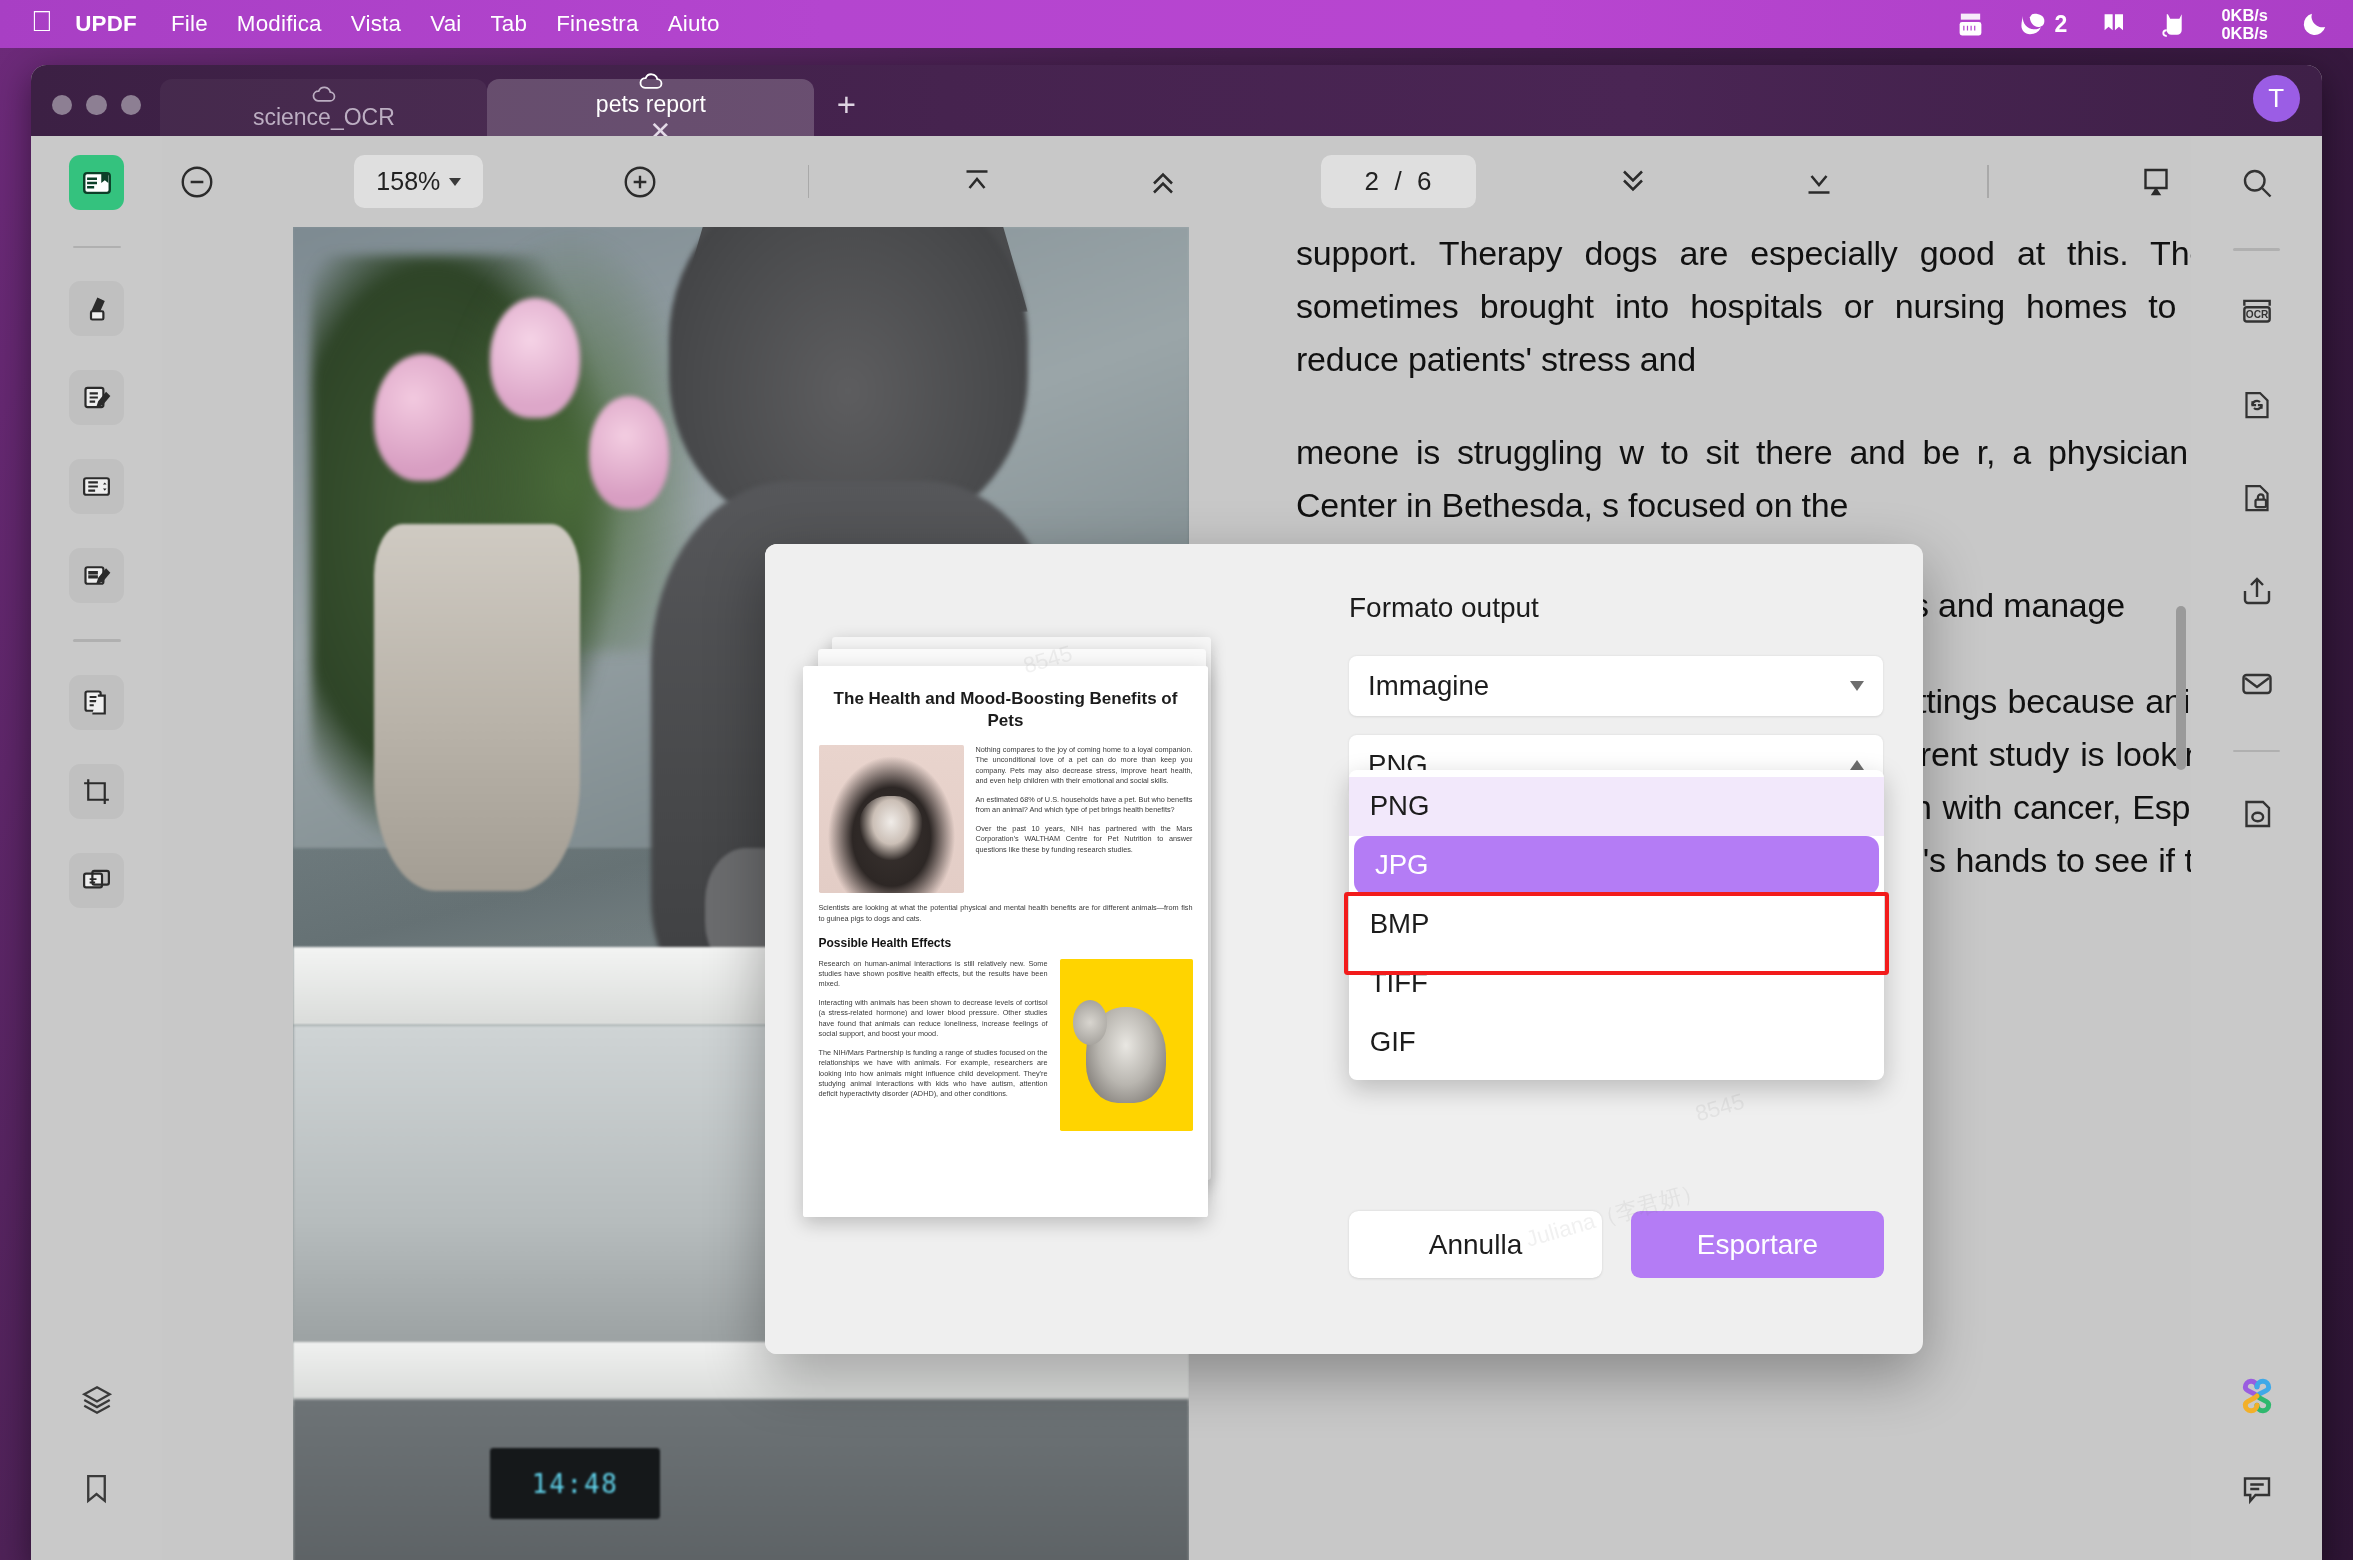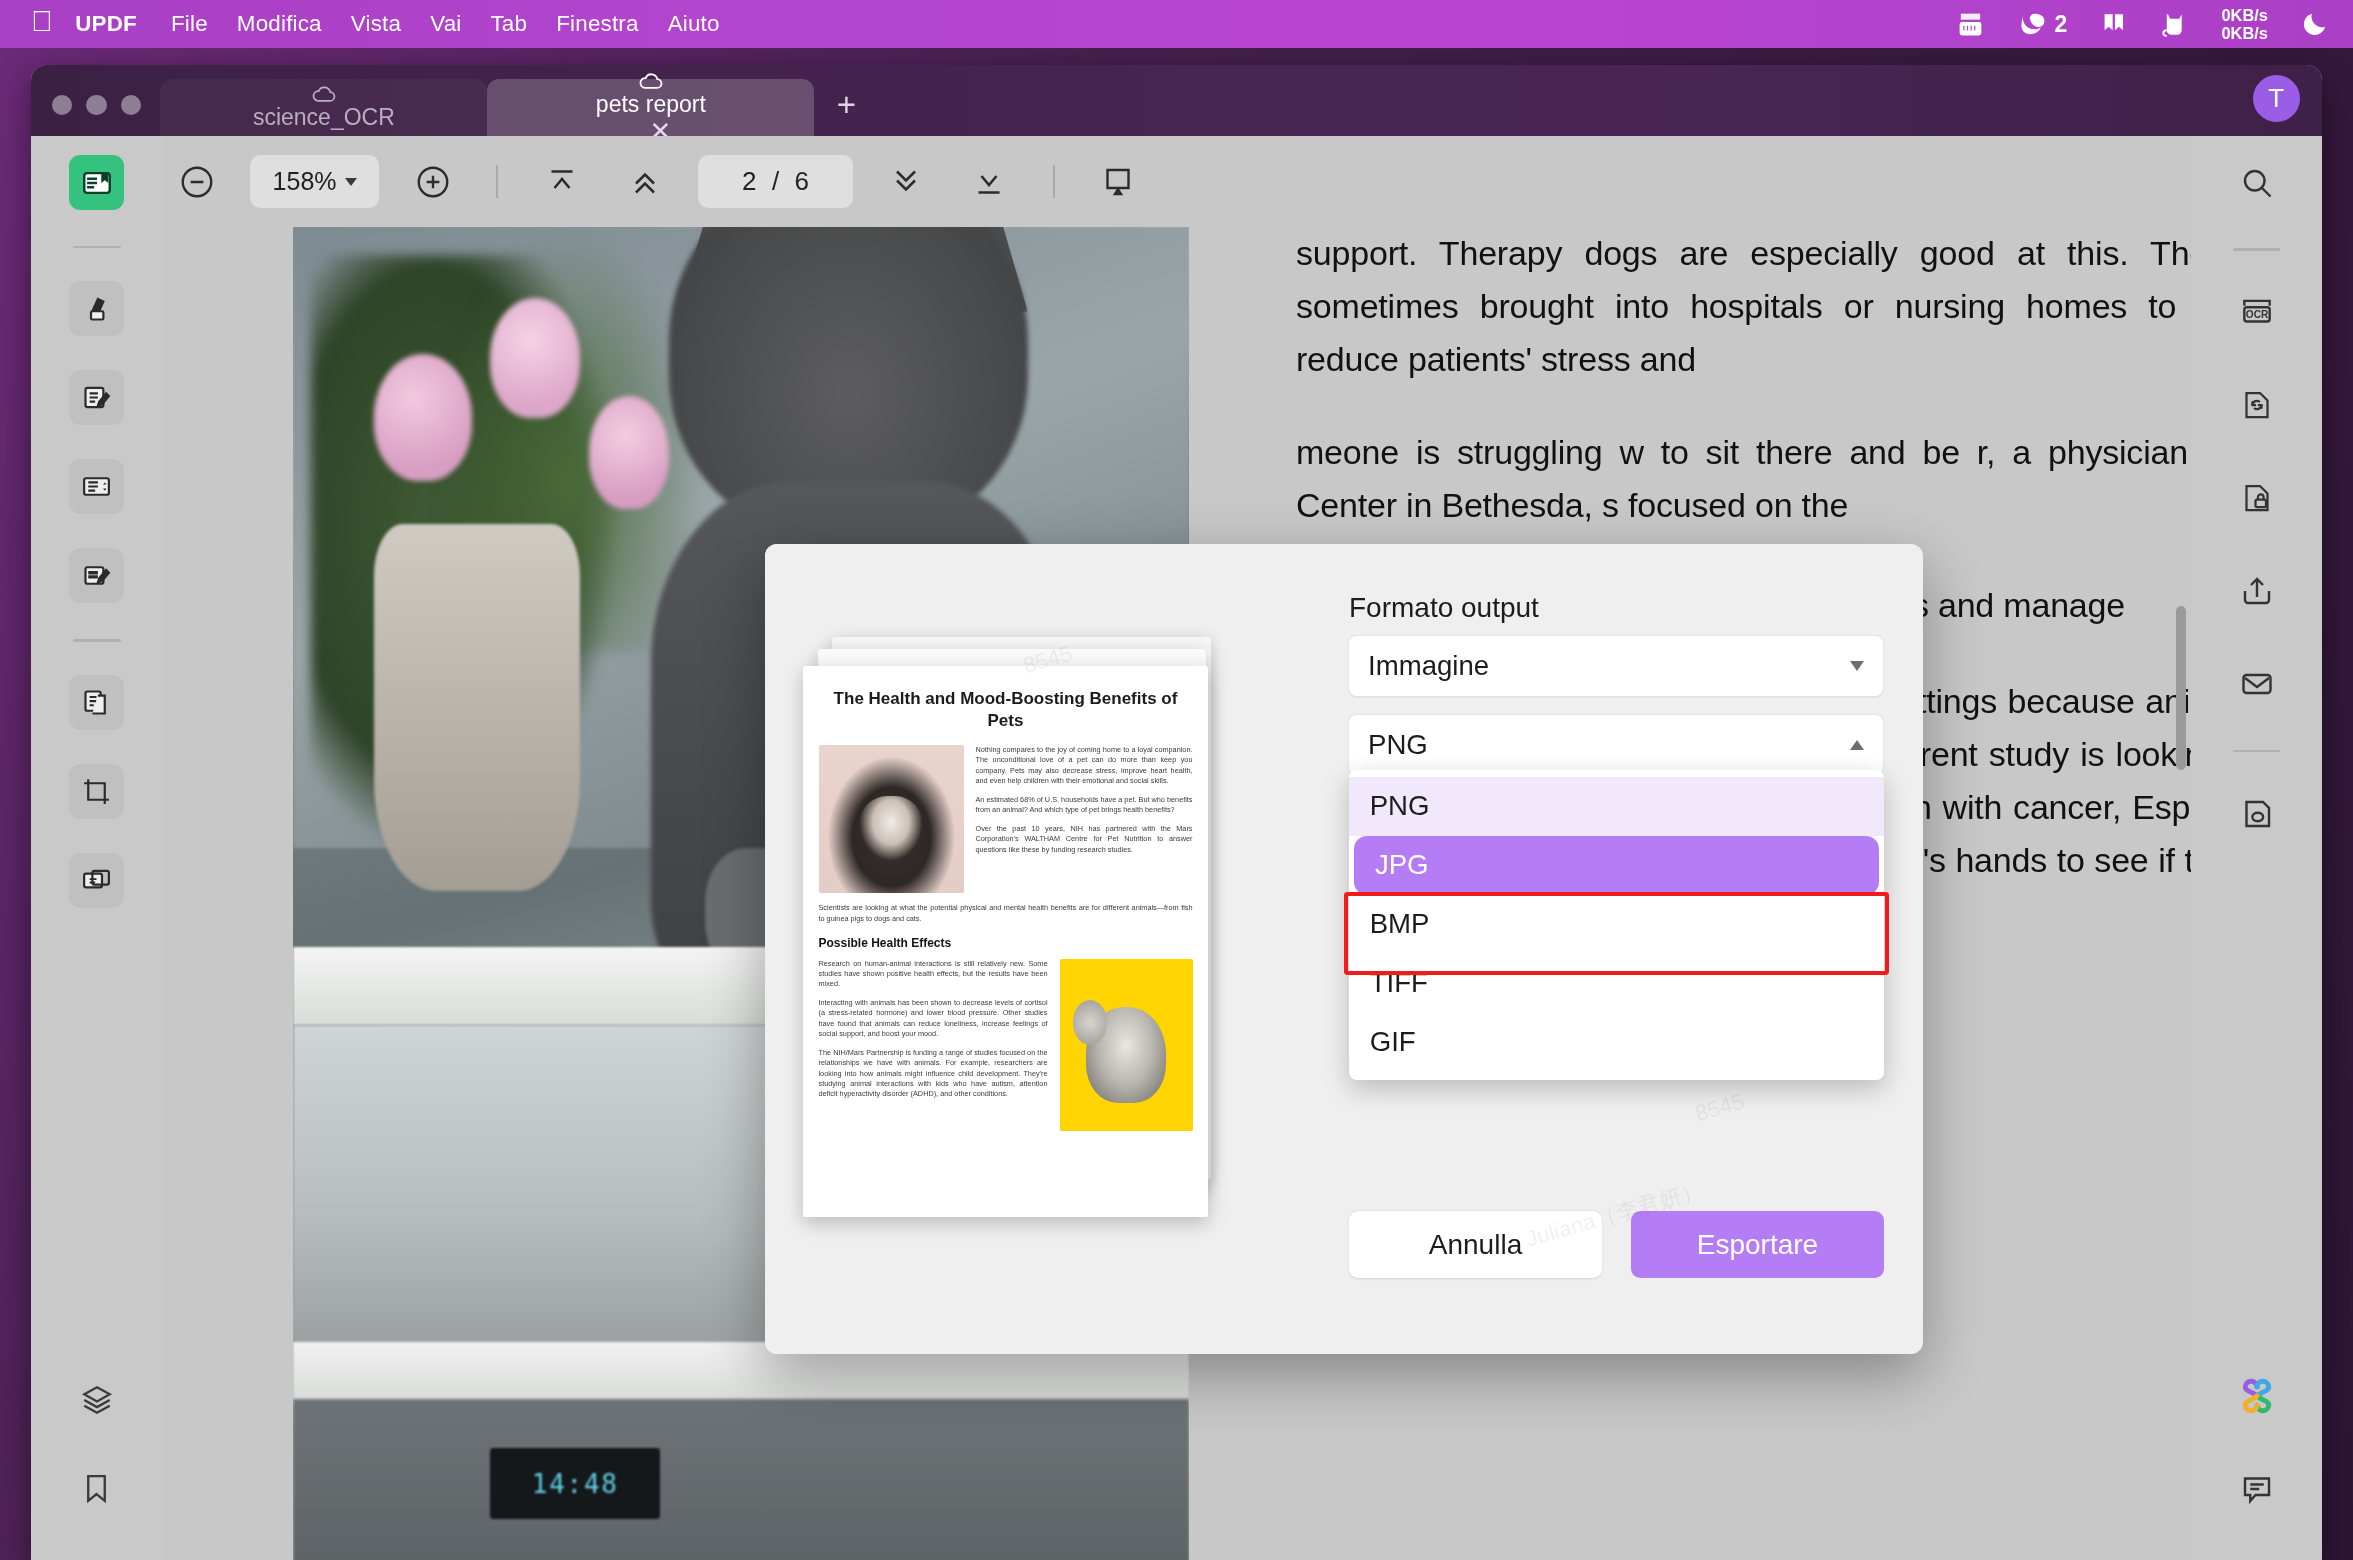--- a/index.html
+++ b/index.html
@@ -128,21 +128,21 @@
   #mainarea {
     flex: 1 1 auto;
     background: #c8c8c8;
     position: relative;
     overflow: hidden;
   }
 
   
   #toolbar {
     height: 91px;
-    display:flex; align-items:center; justify-content:flex-start;
+    display:flex; align-items:center; justify-content:space-between;
     gap: 13px;
     background:#c8c8c8;
     position: relative;
     z-index: 5;
   }
   .tb-btn {
     width: 53px; height: 53px;
     display:flex; align-items:center; justify-content:center;
     cursor:pointer; border-radius:8.6px;
     margin: 0 8.6px;
@@ -328,21 +328,21 @@
     background: radial-gradient(circle at 50% 50%, #d8d5cf, #9a9792);
     box-shadow: 146px 0 0 0 #b6b3ad;
   }
 
   #dialog-right {
     flex:1 1 auto; height:100%;
     padding: 48px 40px 0 40px;
     position: relative;
   }
   .dlg-label {
-    font-size: 28px; color:#1c1c1c; margin-bottom: 12px;
+    font-size: 28px; color:#1c1c1c; margin-bottom: 32px;
   }
   .dlg-select {
     height: 60px; width: 100%;
     background:#fff; border-radius: 7.8px;
     display:flex; align-items:center; justify-content:space-between;
     padding: 0 19px;
     font-size: 27.6px; color:#1c1c1c;
     margin-bottom: 19px;
     box-shadow: 0 0.9px 2.6px rgba(0,0,0,.10);
     cursor:pointer;

